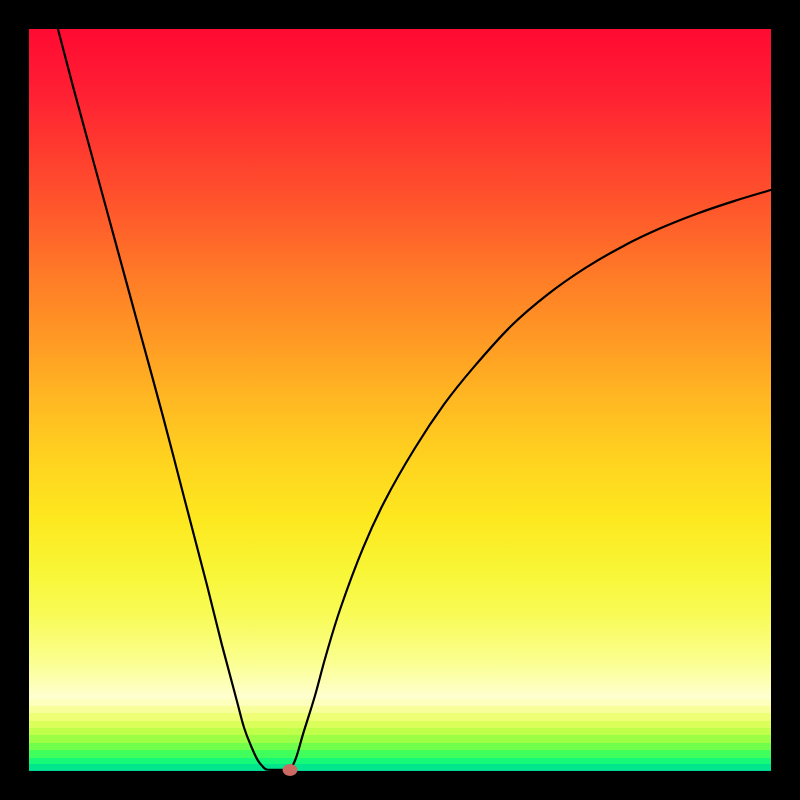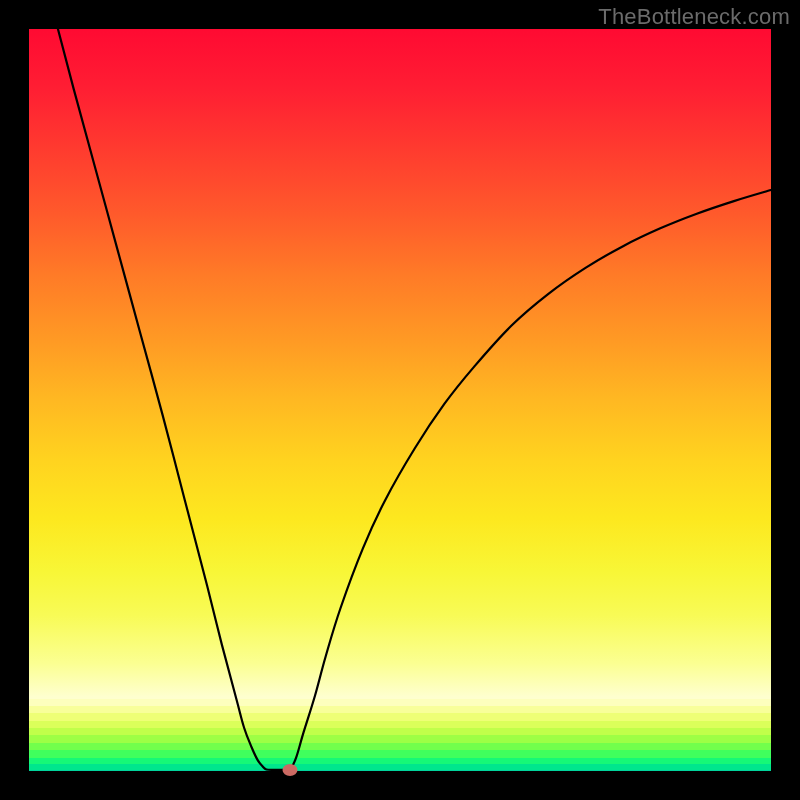--- a/index.html
+++ b/index.html
@@ -95,14 +95,13 @@
 </head>
 <body>
 
 <div class="frame">
   <div class="plot-area">
     <svg class="curve" viewBox="0 0 742 742" preserveAspectRatio="none">
       <path id="curve-path" fill="none" stroke="#000000" stroke-width="2.2" stroke-linejoin="round" stroke-linecap="round" d="M 28.94 0.00 C 31.74 10.68, 37.71 33.98, 44.52 59.36 C 51.33 84.74, 58.77 111.60, 66.78 140.98 C 74.79 170.36, 81.03 193.22, 89.04 222.60 C 97.05 251.98, 103.29 274.84, 111.30 304.22 C 119.31 333.60, 125.55 355.79, 133.56 385.84 C 141.57 415.89, 147.81 440.45, 155.82 471.17 C 163.83 501.89, 171.40 530.46, 178.08 556.50 C 184.76 582.54, 187.58 595.16, 192.92 615.86 C 198.26 636.56, 203.75 656.55, 207.76 671.51 C 211.77 686.47, 212.51 690.55, 215.18 698.96 C 217.85 707.38, 220.20 712.51, 222.60 718.26 C 225.00 724.00, 226.53 727.40, 228.54 730.87 C 230.54 734.34, 232.13 735.81, 233.73 737.55 C 235.33 739.28, 235.44 739.91, 237.44 740.52 C 239.44 741.12, 243.52 740.82, 244.86 740.89 C 246.20 740.95, 242.86 740.89, 244.86 740.89 C 246.86 740.89, 253.05 740.82, 255.99 740.89 C 258.93 740.95, 260.25 741.19, 261.18 741.26 C 262.12 741.32, 260.12 743.53, 261.18 741.26 C 262.25 738.99, 264.72 735.46, 267.12 728.64 C 269.52 721.83, 271.20 714.37, 274.54 703.42 C 277.88 692.46, 281.66 681.56, 285.67 667.80 C 289.68 654.04, 292.13 643.02, 296.80 626.99 C 301.47 610.96, 304.96 598.13, 311.64 578.76 C 318.32 559.39, 325.89 538.77, 333.90 519.40 C 341.91 500.03, 346.81 489.20, 356.16 471.17 C 365.51 453.14, 375.16 436.59, 385.84 419.23 C 396.52 401.87, 404.84 389.40, 415.52 374.71 C 426.20 360.02, 433.18 351.63, 445.20 337.61 C 457.22 323.59, 468.94 309.89, 482.30 296.80 C 495.66 283.71, 506.04 275.31, 519.40 264.89 C 532.76 254.48, 543.14 247.47, 556.50 238.92 C 569.86 230.38, 580.24 224.48, 593.60 217.41 C 606.96 210.33, 617.34 205.47, 630.70 199.60 C 644.06 193.72, 654.44 189.70, 667.80 184.76 C 681.16 179.82, 691.54 176.42, 704.90 172.14 C 718.26 167.87, 735.32 163.02, 742.00 161.01"></path>
     </svg>
     <div class="marker" id="min-marker" style="left: 261.184px; top: 740.516px; background: rgb(203, 106, 99);"></div>
   </div>
-  <div class="watermark">TheBottleneck.com</div>
 </div>
 
 </body></html>

